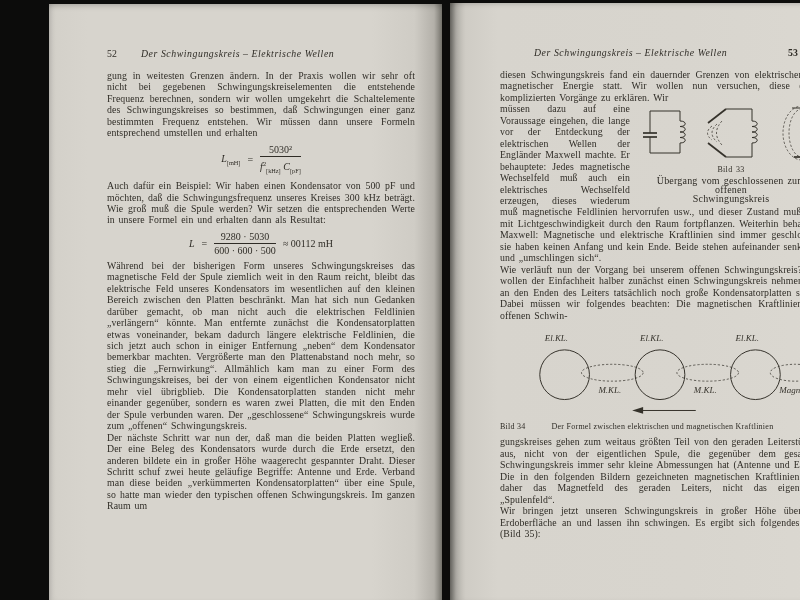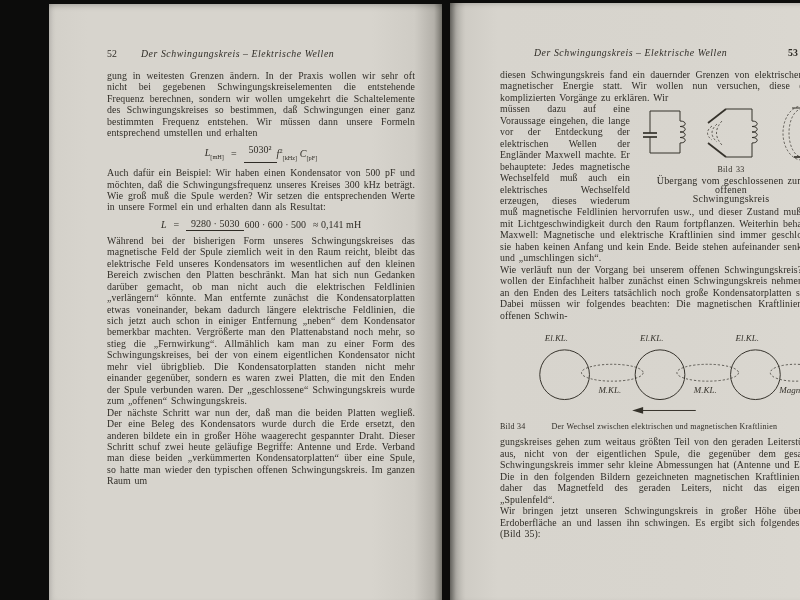--- a/index.html
+++ b/index.html
@@ -17,21 +17,21 @@
   .page-left .inner{left:58px;width:308px;}
   .page-right .inner{left:50px;width:322px;}
   .runhead{display:flex;align-items:baseline;margin-bottom:11px;font-size:9.8px;}
   .runhead .num{font-style:normal;width:34px;}
   .runhead .title{flex:1;text-align:left;font-style:italic;letter-spacing:.55px;}
   .runhead .num.right{font-weight:bold;}
   .para{font-size:9.8px;line-height:11.45px;text-align:justify;letter-spacing:.1px;word-spacing:1.2px;margin:0;}
   .formula{display:flex;justify-content:center;align-items:center;gap:7px;margin:5px 0 4px;font-size:10px;}
   .formula i{font-family:"Liberation Serif",serif;}
   sub,sup{font-size:6.3px;letter-spacing:0;}
-  .frac{display:inline-flex;text-align:center;line-height:11px;}
+  .frac{display:inline-flex;flex-direction:column;text-align:center;line-height:11px;}
   .frac .num{padding:0 5px 1px;border-bottom:.9px solid #2f2c26;}
   .frac .den{padding-top:1px;}
   .fig33{float:right;width:182px;margin:2px 0 3px 10px;text-align:center;}
   .fig33 svg{display:block;margin:0 auto;}
   .fig-label{font-size:8px;margin-top:1px;letter-spacing:.3px;}
   .fig-cap{font-size:10px;line-height:9px;letter-spacing:.2px;}
   .fig34{margin:8px 0 5px;}
   .fig34 svg{display:block;width:320px;margin:0 auto;}
   .fig34-caption{font-size:8px;letter-spacing:.25px;margin-top:2px;display:flex;gap:26px;}
   svg .stroke{fill:none;stroke:#35322b;stroke-width:1;}
@@ -65,21 +65,21 @@
 
       <p class="para">Auch dafür ein Beispiel: Wir haben einen Kondensator von 500 pF und möchten, daß die Schwingungsfrequenz unseres Kreises 300 kHz beträgt. Wie groß muß die Spule werden? Wir setzen die entsprechenden Werte in unsere Formel ein und erhalten dann als Resultat:</p>
 
       <div class="formula">
         <i>L</i>
         <span>=</span>
         <span class="frac">
           <span class="num">9280 · 5030</span>
           <span class="den">600 · 600 · 500</span>
         </span>
-        <span>≈ 0,141 mH</span>
+        <span>≈ 00112 mH</span>
       </div>
 
       <p class="para">Während bei der bisherigen Form unseres Schwingungskreises das magnetische Feld der Spule ziemlich weit in den Raum reicht, bleibt das elektrische Feld unseres Kondensators im wesentlichen auf den kleinen Bereich zwischen den Platten beschränkt. Man hat sich nun Gedanken darüber gemacht, ob man nicht auch die elektrischen Feldlinien „verlängern“ könnte. Man entfernte zunächst die Kondensatorplatten etwas voneinander, bekam dadurch längere elektrische Feldlinien, die sich jetzt auch schon in einiger Entfernung „neben“ dem Kondensator bemerkbar machten. Vergrößerte man den Plattenabstand noch mehr, so stieg die „Fernwirkung“. Allmählich kam man zu einer Form des Schwingungskreises, bei der von einem eigentlichen Kondensator nicht mehr viel übrigblieb. Die Kondensatorplatten standen nicht mehr einander gegenüber, sondern es waren zwei Platten, die mit den Enden der Spule verbunden waren. Der „geschlossene“ Schwingungskreis wurde zum „offenen“ Schwingungskreis.</p>
       <p class="para">Der nächste Schritt war nun der, daß man die beiden Platten wegließ. Der eine Beleg des Kondensators wurde durch die Erde ersetzt, den anderen bildete ein in großer Höhe waagerecht gespannter Draht. Dieser Schritt schuf zwei heute geläufige Begriffe: Antenne und Erde. Verband man diese beiden „verkümmerten Kondensatorplatten“ über eine Spule, so hatte man wieder den typischen offenen Schwingungskreis. Im ganzen Raum um</p>
     </div>
   </div>
 
   <div class="page page-right">
     <div class="inner">
       <div class="runhead">
@@ -146,21 +146,21 @@
           <text x="98" y="64" font-size="9">M.KL.</text>
           <text x="194" y="64" font-size="9">M.KL.</text>
           <text x="280" y="64" font-size="9">Magn.KL.</text>
           <g>
             <path class="stroke" d="M196,82 H140"></path>
             <polygon points="132,82 143,78.6 143,85.4" fill="#35322b"></polygon>
           </g>
         </svg>
         <div class="fig34-caption">
           <span>Bild 34</span>
-          <span>Der Wechsel zwischen elektrischen und magnetischen Kraftlinien</span>
+          <span>Der Formel zwischen elektrischen und magnetischen Kraftlinien</span>
         </div>
       </div>
 
       <p class="para">gungskreises gehen zum weitaus größten Teil von den geraden Leiterstücken aus, nicht von der eigentlichen Spule, die gegenüber dem gesamten Schwingungskreis immer sehr kleine Abmessungen hat (Antenne und Erde!). Die in den folgenden Bildern gezeichneten magnetischen Kraftlinien sind daher das Magnetfeld des geraden Leiters, nicht das eigentliche „Spulenfeld“.</p>
       <p class="para">Wir bringen jetzt unseren Schwingungskreis in großer Höhe über der Erdoberfläche an und lassen ihn schwingen. Es ergibt sich folgendes Bild (Bild 35):</p>
     </div>
   </div>
 </div>
 
 </body></html>

